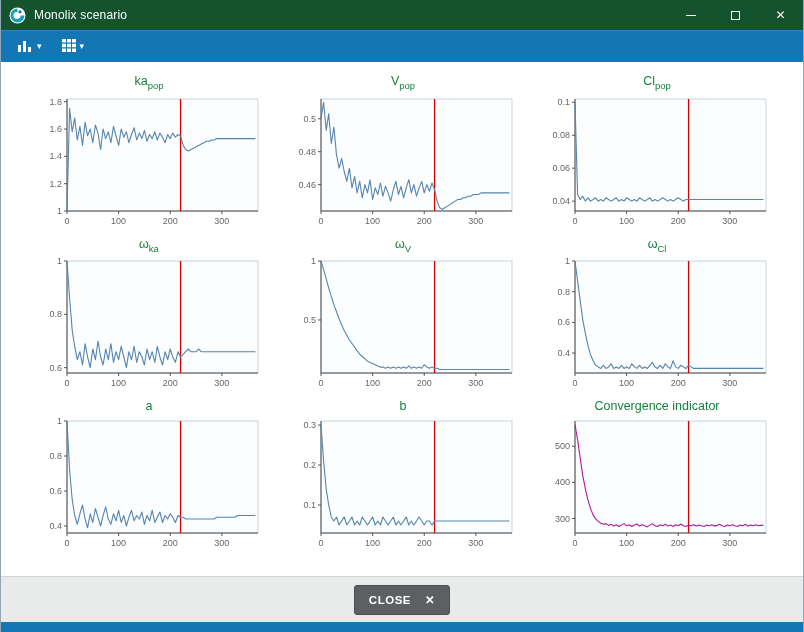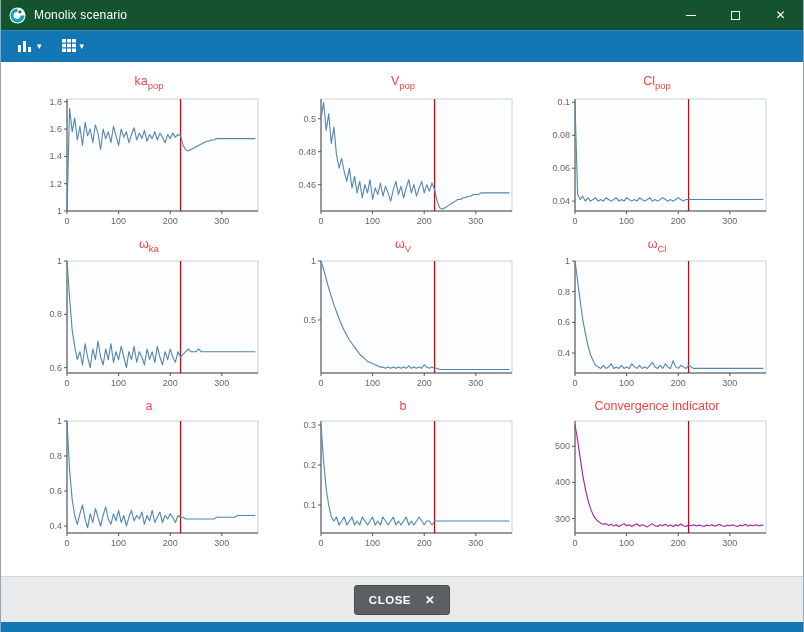--- a/index.html
+++ b/index.html
@@ -25,21 +25,21 @@
     display:flex; align-items:center; gap:6px; padding-left:10px; flex:0 0 auto; }
   .tool-btn { display:flex; align-items:center; gap:4px; padding:4px 7px;
     background:transparent; border:none; color:#fff; cursor:pointer; border-radius:2px; }
   .caret { font-size:9px; color:#fff; line-height:1; }
 
   
   .content { flex:1 1 auto; background:#fff; display:grid;
     grid-template-columns:repeat(3,1fr); gap:8px 26px; padding:12px 34px 4px;
     align-content:start; }
   .chart-cell { display:flex; flex-direction:column; align-items:center; }
-  .chart-title { font-size:12.5px; color:#ef4444; margin-bottom:2px;
+  .chart-title { font-size:12.5px; color:#15803d; margin-bottom:2px;
     text-align:right; }
   .chart-title sub { font-size:9.5px; }
 
   
   .footer { height:46px; background:#e9eaea; border-top:1px solid #d3d4d4;
     display:flex; align-items:center; justify-content:center; flex:0 0 auto; }
   .close-action { background:#5d6063; color:#fff; border:1px solid #4c4f52;
     border-radius:3px; padding:7px 14px; font-size:11.5px; font-weight:bold;
     letter-spacing:.5px; cursor:pointer; display:flex; align-items:center; gap:14px;
     font-family:"Liberation Sans", sans-serif; }

